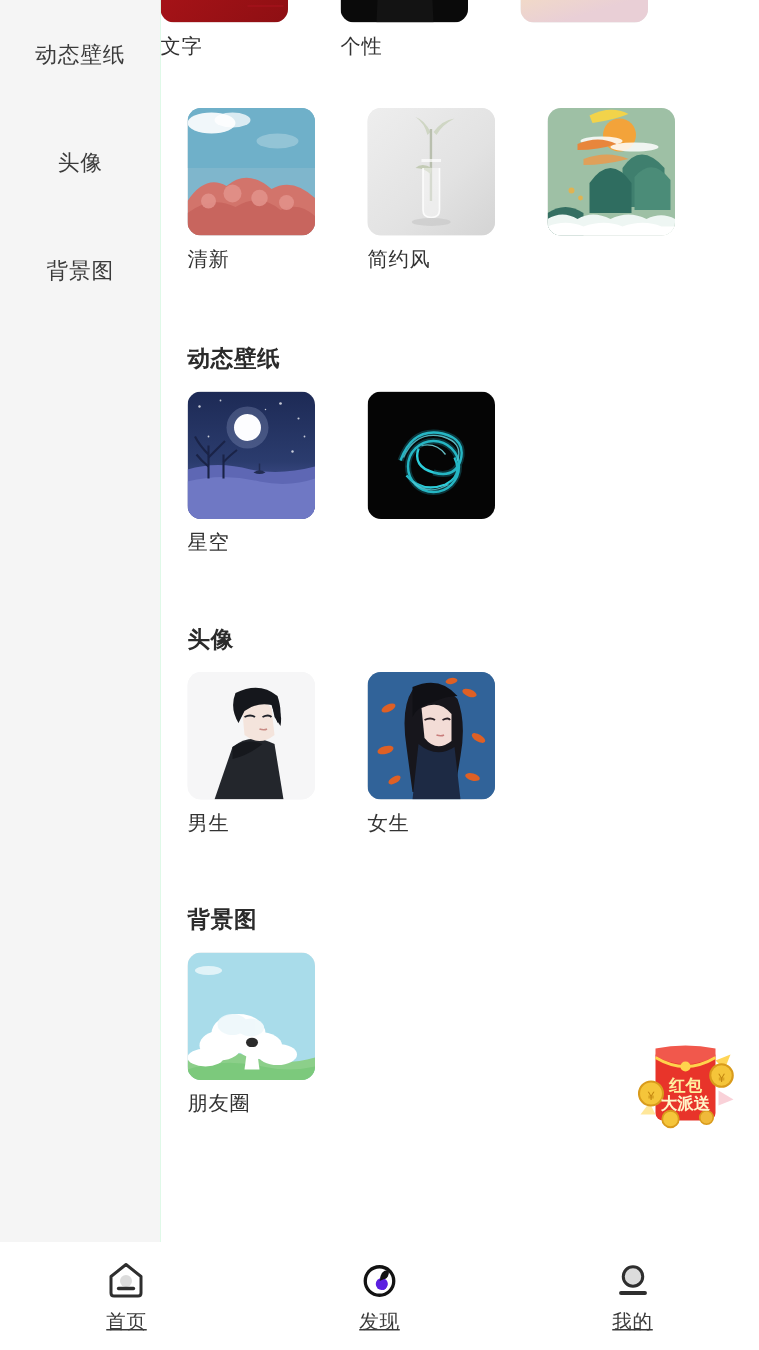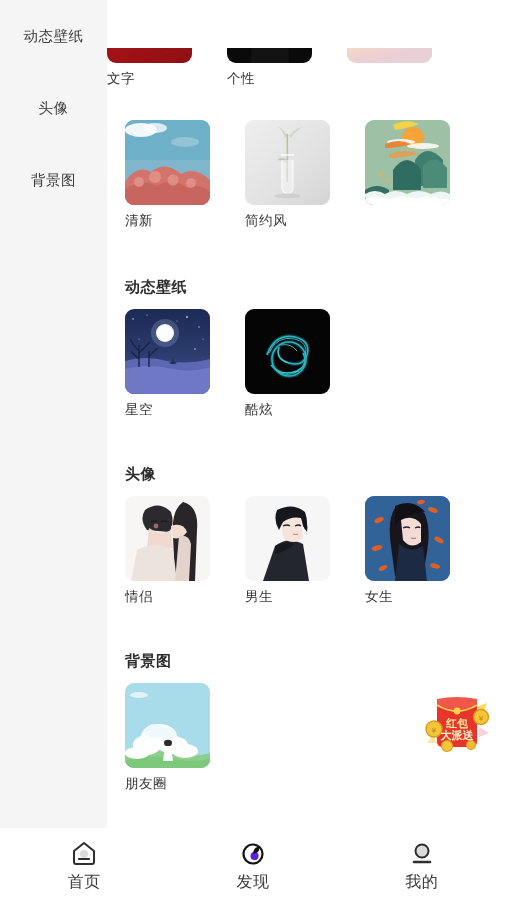--- a/index.html
+++ b/index.html
@@ -34,21 +34,21 @@
   }
 
   
   #content {
     position: absolute;
     left: 107px; top: 0;
     width: 399px; height: 828px;
     background: #ffffff;
     overflow: hidden;
   }
-  .section { padding: 0 0 0 18px; margin-top: 48px; }
+  .section { padding: 0 0 0 18px; }
   .section-title {
     font-size: 15px;
     font-weight: bold;
     color: #2b2b2b;
     letter-spacing: 0.5px;
     margin: 0 0 12px 0;
   }
   .grid {
     display: flex;
     flex-wrap: wrap;
@@ -99,23 +99,24 @@
   .nav-item {
     flex: 1;
     display: flex;
     flex-direction: column;
     align-items: center;
     cursor: pointer;
   }
   .nav-icon { width: 26px; height: 26px; }
   .nav-label {
     margin-top: 6px;
-    font-size: 16px;
+    font-size: 13px;
     color: #3a3a3a;
     letter-spacing: 0.5px;
+    text-decoration: underline;
   }
 </style>
 </head>
 <body>
 
 <div id="app">
 
   <div id="sidebar">
     <div class="side-item">
       <span>动态壁纸</span>
@@ -334,47 +335,29 @@
                 <path d="M24 44 Q32 26 50 30 Q64 34 60 46"></path>
                 <path d="M30 60 Q40 70 54 62"></path>
                 <path d="M36 36 Q46 34 52 42"></path>
               </g>
               <g fill="none" stroke="#1a8c9c" stroke-width="4" opacity="0.35">
                 <path d="M22 46 Q30 24 50 28 Q66 32 62 46 Q58 58 44 54"></path>
                 <circle cx="44" cy="50" r="17"></circle>
               </g>
             </svg>
           </div>
-          <div class="cell-label">酷炫</div>
         </div>
 
       </div>
     </div>
 
     <div class="section" style="margin-top:28px;">
       <div class="section-title">头像</div>
       <div class="grid">
 
-        <div class="cell">
-          <div class="thumb" style="background:#f7f5f4;">
-            <svg viewBox="0 0 85 85">
-              <rect width="85" height="85" fill="#f8f6f5"></rect>
-              <path d="M58 6 Q74 10 72 34 L70 85 L50 85 L48 40 Q46 14 58 6 Z" fill="#2a2529"></path>
-              <path d="M20 14 Q34 4 46 16 Q50 28 44 36 L22 34 Q14 24 20 14 Z" fill="#2d2a2f"></path>
-              <path d="M24 32 Q36 40 46 34 L48 52 L22 52 Z" fill="#f0d9ce"></path>
-              <path d="M12 54 Q30 44 48 54 L52 85 L6 85 Z" fill="#ece3dc"></path>
-              <path d="M46 30 Q58 26 62 36 Q56 44 48 42 Z" fill="#f2ddd2"></path>
-              <path d="M54 40 Q64 38 66 48 L64 85 L50 85 Z" fill="#e2d3cc"></path>
-              <circle cx="31" cy="30" r="2.4" fill="#ef9f9d" opacity="0.55"></circle>
-              <path d="M26 26 q3 -2 6 0" stroke="#1a1418" stroke-width="1.1" fill="none"></path>
-              <path d="M36 26 q3 -2 6 0" stroke="#1a1418" stroke-width="1.1" fill="none"></path>
-            </svg>
-          </div>
-          <div class="cell-label">情侣</div>
-        </div>
 
         <div class="cell">
           <div class="thumb" style="background:#f6f6f7;">
             <svg viewBox="0 0 85 85">
               <rect width="85" height="85" fill="#f6f6f7"></rect>
               <path d="M30 50 Q42 40 58 48 L64 85 L18 85 Z" fill="#23262c"></path>
               <path d="M30 50 Q40 44 50 48 Q40 56 30 58 Z" fill="#16181d"></path>
               <path d="M36 20 Q48 14 56 24 L58 42 Q48 50 38 42 Z" fill="#f4e4dc"></path>
               <path d="M32 14 Q48 6 60 16 Q64 28 60 34 L56 22 Q46 20 38 26 L34 34 Q28 24 32 14 Z" fill="#15171c"></path>
               <path d="M56 20 Q64 24 62 36 L58 30 Z" fill="#15171c"></path>

